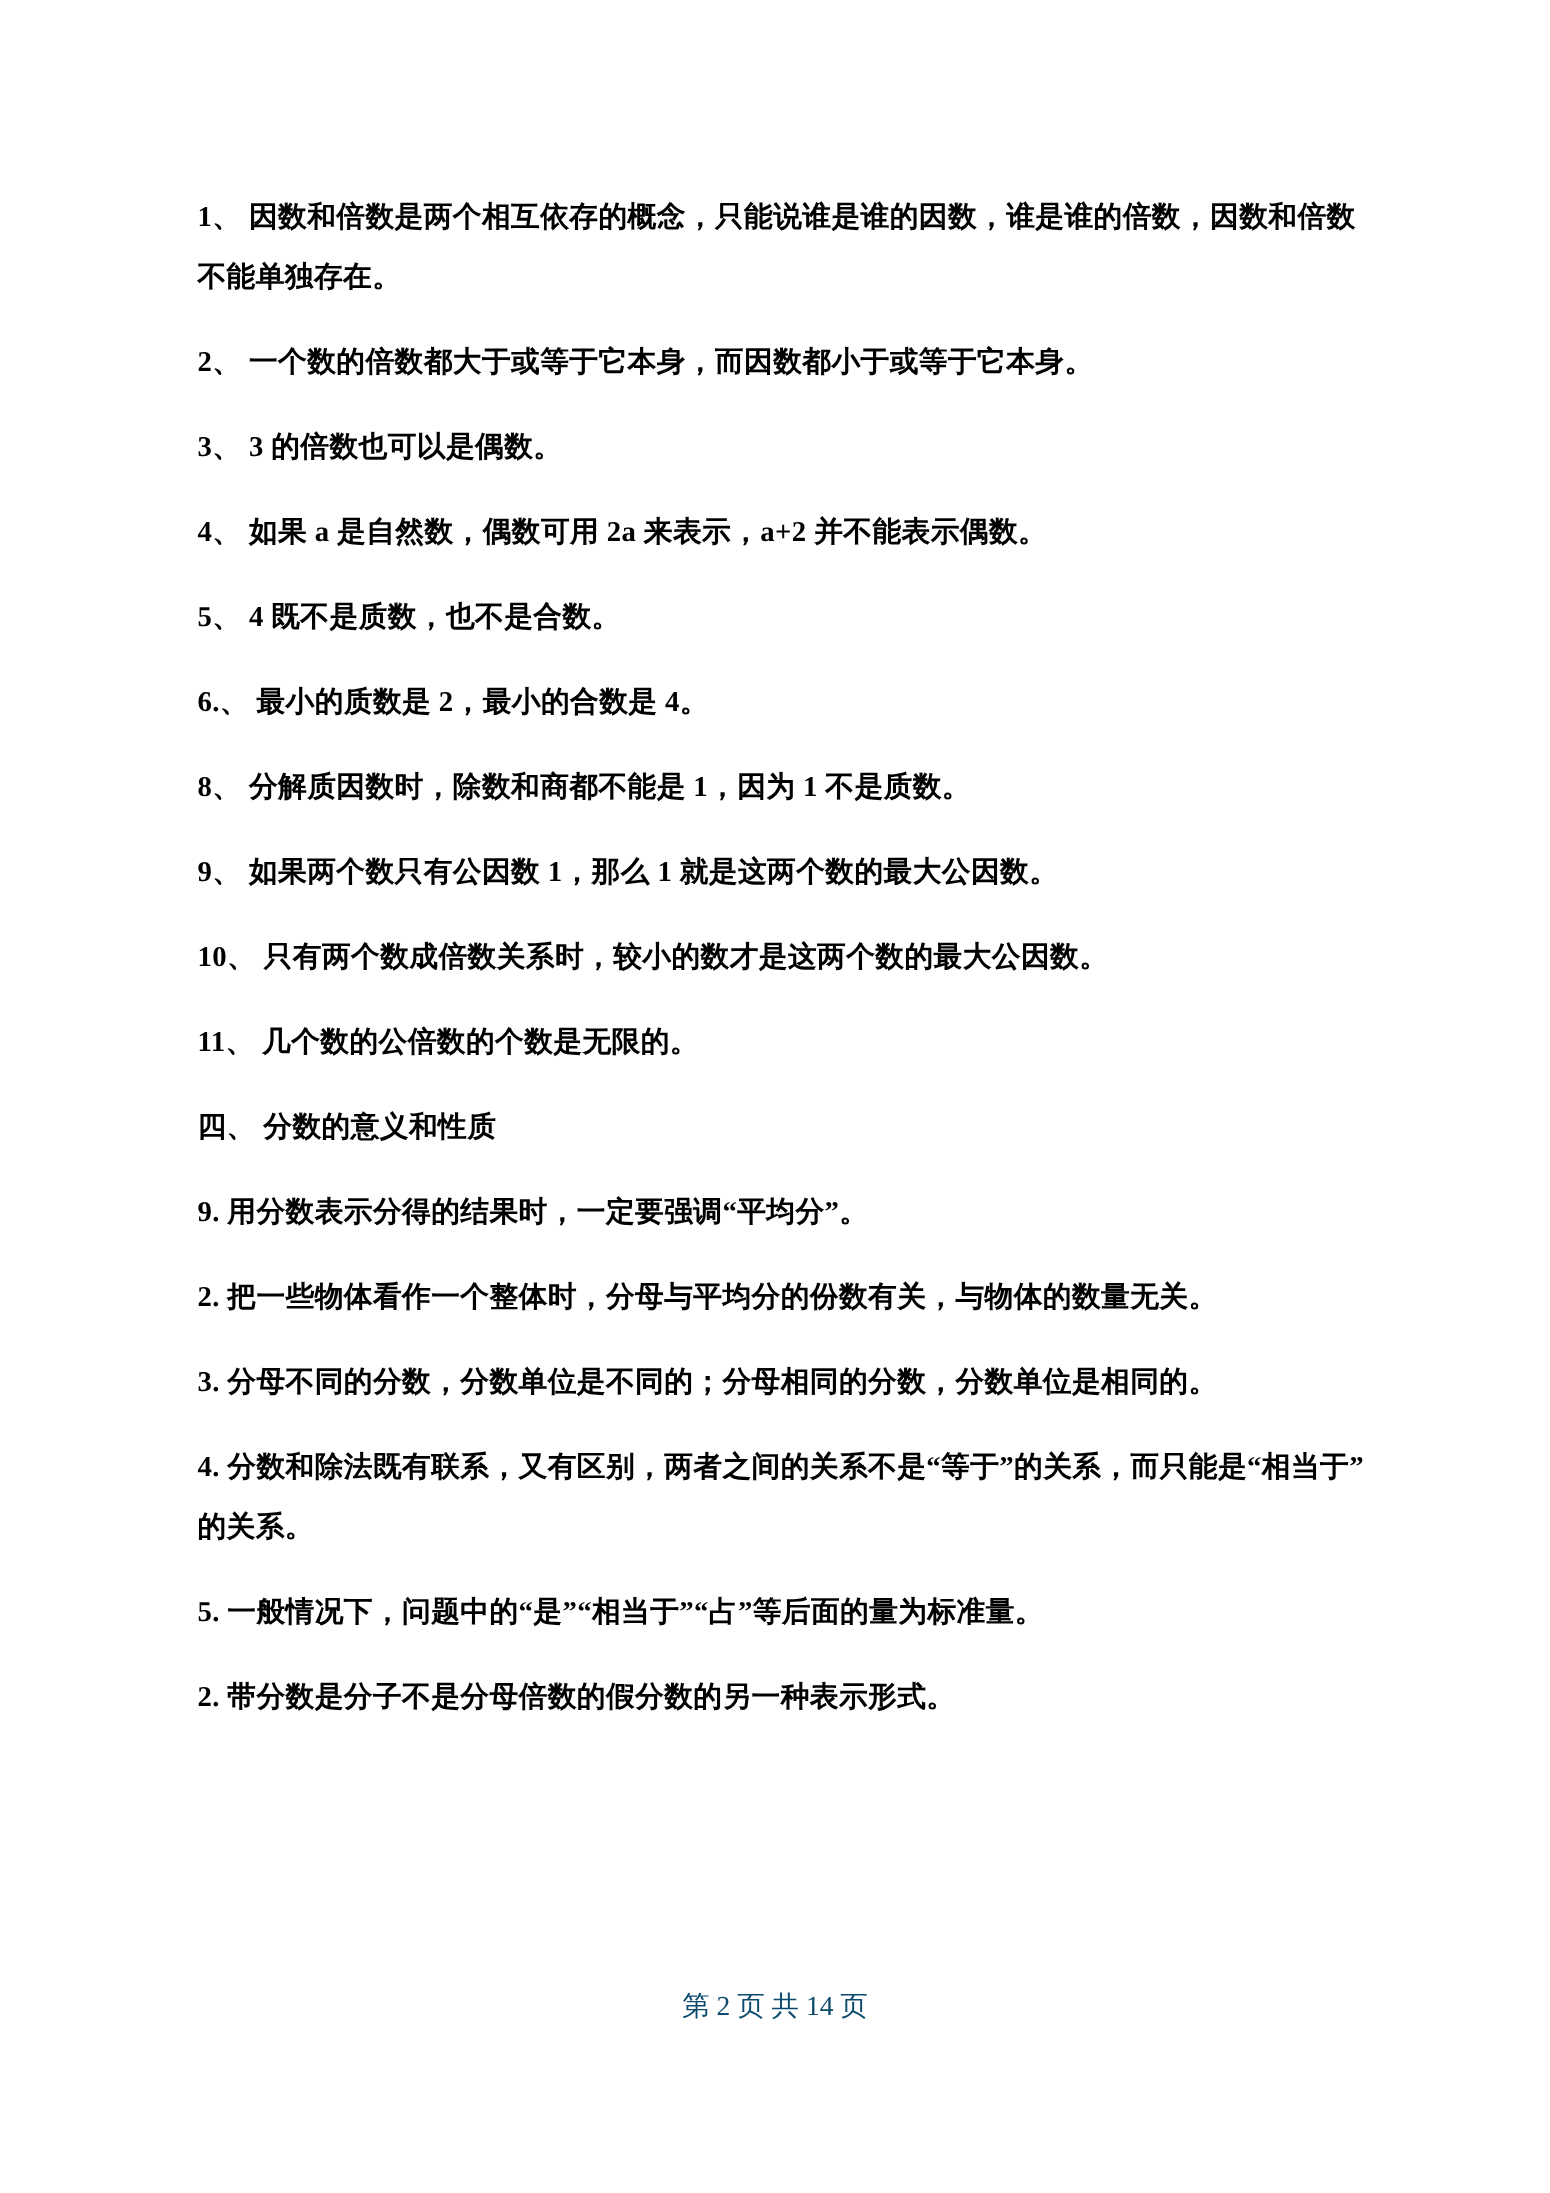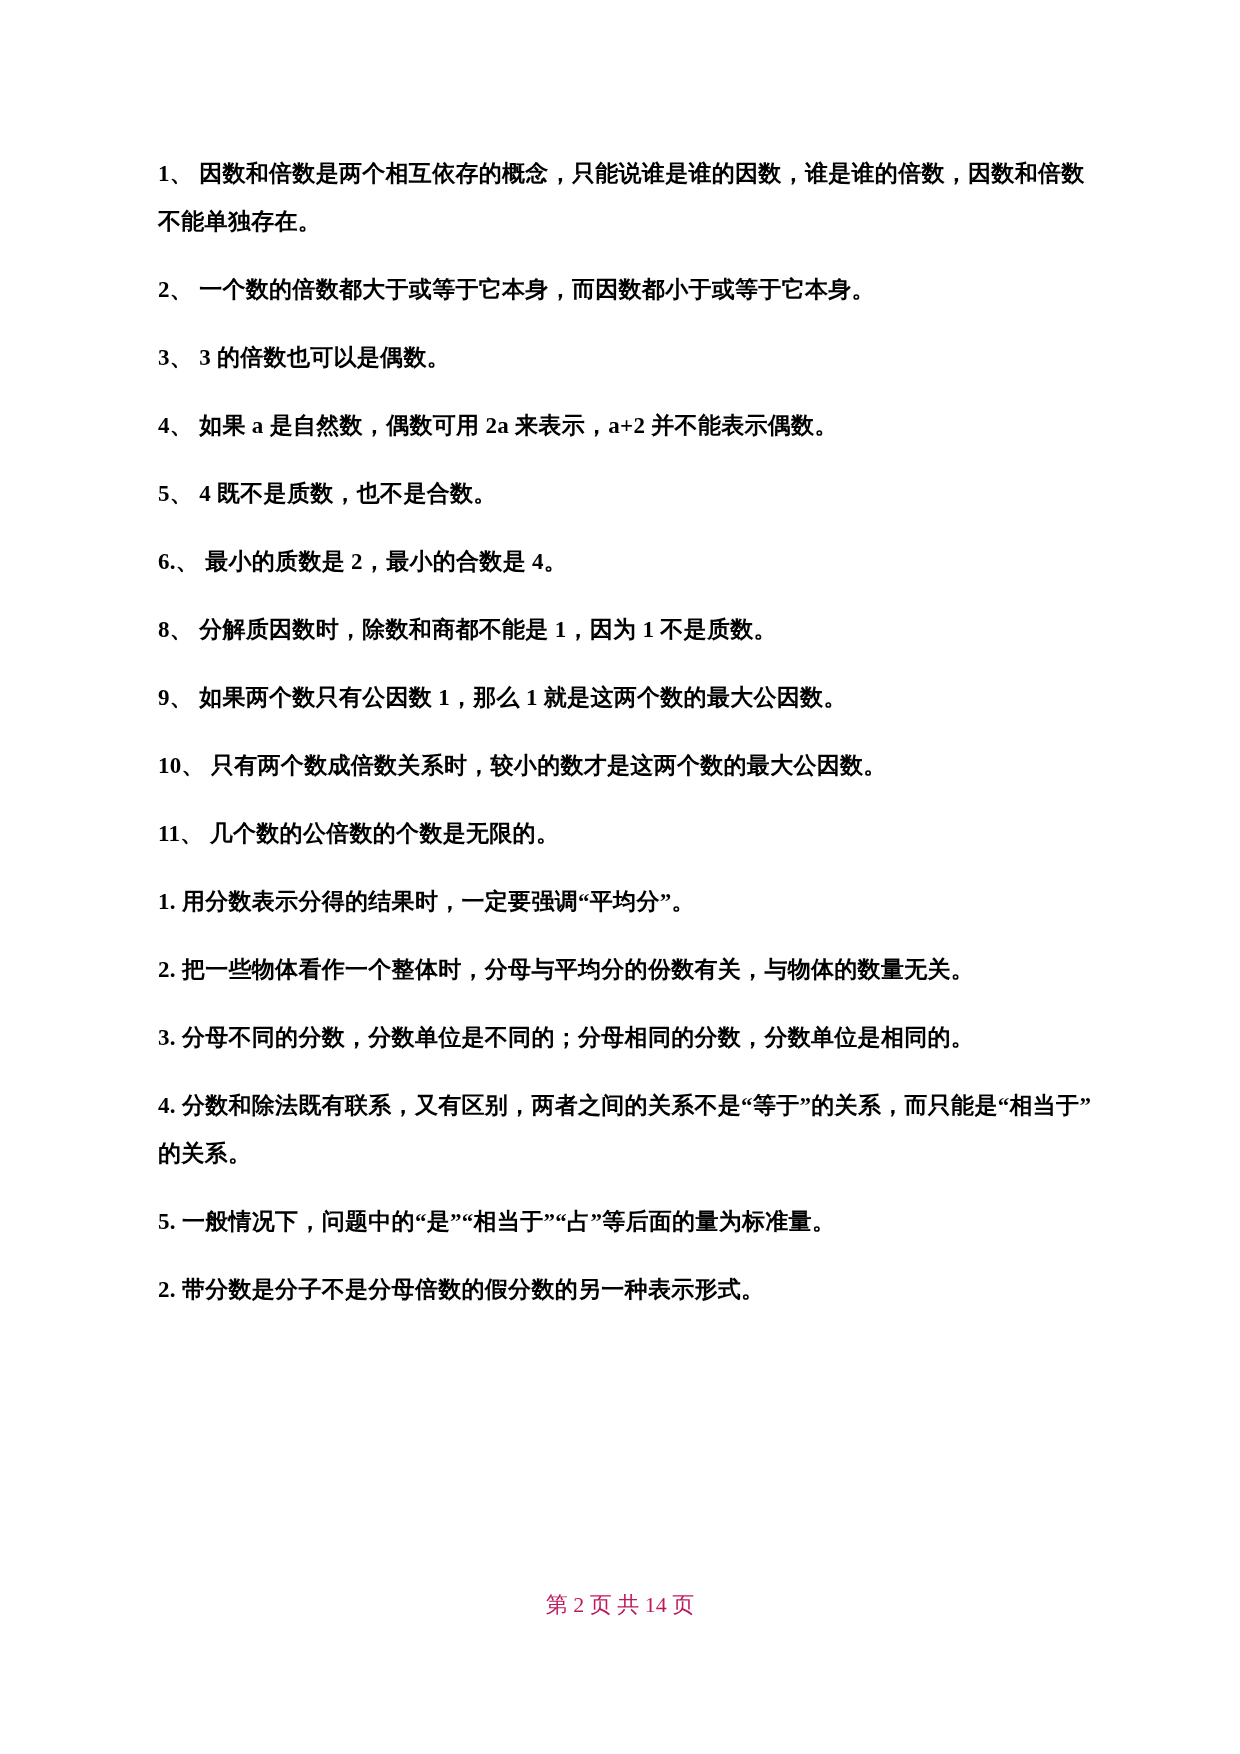--- a/index.html
+++ b/index.html
@@ -44,21 +44,21 @@
   }
   .footer {
     position: absolute;
     left: 0;
     top: 1590px;
     width: 1240px;
     text-align: center;
     font-weight: normal;
     font-size: 22px;
     line-height: 30px;
-    color: #be185d;
+    color: #0c4a6e;
   }
 </style>
 </head>
 <body>
 
 <div class="page">
   <div class="doc-body" id="doc-body">
       <p class="para">
         <span class="line">1、 因数和倍数是两个相互依存的概念，只能说谁是谁的因数，谁是谁的倍数，因数和倍数</span>
         <span class="line">不能单独存在。</span>
@@ -84,21 +84,24 @@
       <p class="para">
         <span class="line">9、 如果两个数只有公因数 1，那么 1 就是这两个数的最大公因数。</span>
       </p>
       <p class="para">
         <span class="line">10、 只有两个数成倍数关系时，较小的数才是这两个数的最大公因数。</span>
       </p>
       <p class="para">
         <span class="line">11、 几个数的公倍数的个数是无限的。</span>
       </p>
       <p class="para">
-        <span class="line">1. 用分数表示分得的结果时，一定要强调“平均分”。</span>
+        <span class="line">四、 分数的意义和性质</span>
+      </p>
+      <p class="para">
+        <span class="line">9. 用分数表示分得的结果时，一定要强调“平均分”。</span>
       </p>
       <p class="para">
         <span class="line">2. 把一些物体看作一个整体时，分母与平均分的份数有关，与物体的数量无关。</span>
       </p>
       <p class="para">
         <span class="line">3. 分母不同的分数，分数单位是不同的；分母相同的分数，分数单位是相同的。</span>
       </p>
       <p class="para">
         <span class="line">4. 分数和除法既有联系，又有区别，两者之间的关系不是“等于”的关系，而只能是“相当于”</span>
         <span class="line">的关系。</span>

